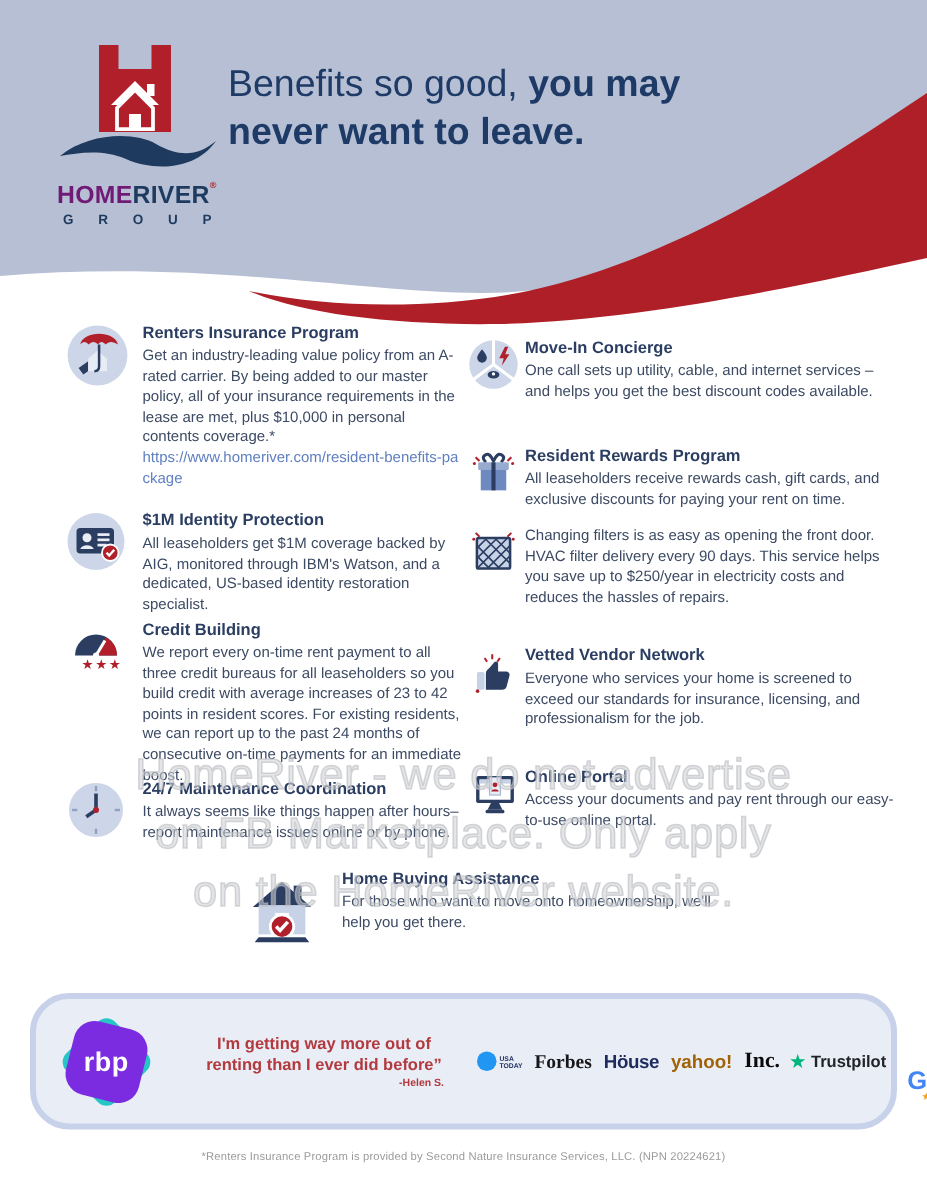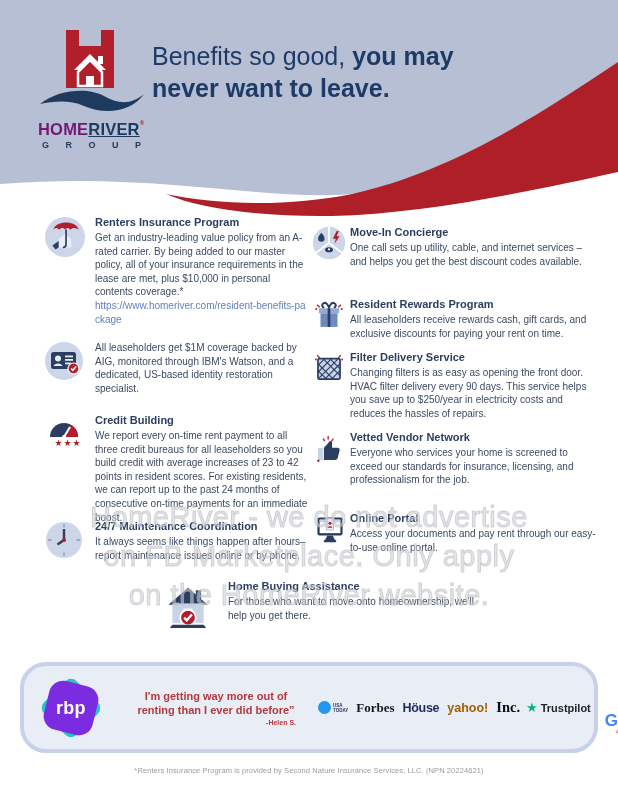--- a/index.html
+++ b/index.html
@@ -6,21 +6,21 @@
   html,body { background:#ffffff; }
   .page {
     position:relative; width:618px; height:800px; overflow:hidden;
     background:#ffffff; font-family:"Liberation Sans", sans-serif;
   }
   
   .header-svg { position:absolute; top:0; left:0; }
   .logo-block { position:absolute; left:38px; top:30px; width:110px; }
   .logo-word { margin-top:2px; font-size:16.5px; font-weight:800; letter-spacing:.2px; white-space:nowrap; }
   .logo-home { color:#701a75; }
-  .logo-river { color:#1e3a5f;text-decoration:underline; }
+  .logo-river { color:#1e3a5f; }
   .logo-reg { font-size:6px; color:#b1202a; vertical-align:top; }
   .logo-group { margin-top:1px; font-size:9px; font-weight:700; color:#1e3a5f; letter-spacing:7px; padding-left:4px; }
   .headline { position:absolute; left:152px; top:40px; font-size:25px; line-height:32px; color:#1e3a66; }
   .hl-reg { font-weight:500; }
   .hl-bold { font-weight:800; }
   
   .item { position:absolute; display:flex; }
   .icon-wrap { flex:0 0 auto; position:relative; }
   .txt { flex:1 1 auto; }
   .b-title { font-size:11px; font-weight:700; color:#2b3e62; margin-bottom:3px; }
@@ -152,20 +152,21 @@
         <circle cx="14" cy="17.5" r="3" fill="#e8edf6"></circle>
         <path d="M9.5,25 c1,-3.4 8,-3.4 9,0 Z" fill="#e8edf6"></path>
         <rect x="21" y="14.5" width="8" height="1.8" fill="#e8edf6"></rect>
         <rect x="21" y="18" width="8" height="1.8" fill="#e8edf6"></rect>
         <rect x="21" y="21.5" width="6" height="1.8" fill="#e8edf6"></rect>
         <circle cx="29.5" cy="27.5" r="5.5" fill="#b1202a" stroke="#ffffff" stroke-width="1.2"></circle>
         <path d="M27,27.5 l1.8,1.8 l3.4,-3.8" stroke="#ffffff" stroke-width="1.6" fill="none"></path>
       </svg>
     </div>
     <div class="txt">
+      <div class="b-title">$1M Identity Protection</div>
       <div class="b-body">All leaseholders get $1M coverage backed by AIG, monitored through IBM's Watson, and a dedicated, US-based identity restoration specialist.</div>
     </div>
   </div>
 
   <div class="item it-credit">
     <div class="icon-wrap iw-left">
       <svg width="40" height="40" viewBox="0 0 40 40">
         <path d="M6,23 A14,14 0 0 1 34,23 Z" fill="#2b3e62"></path>
         <path d="M20,23 L26.5,10.8 A14,14 0 0 1 34,23 Z" fill="#b1202a"></path>
         <line x1="20" y1="23" x2="26" y2="13" stroke="#ffffff" stroke-width="2"></line>
@@ -260,21 +261,20 @@
         <line x1="6" y1="5" x2="9" y2="8" stroke="#b1202a" stroke-width="1.5"></line>
         <circle cx="4.5" cy="10" r="1.1" fill="#b1202a"></circle>
         <line x1="34" y1="5" x2="31" y2="8" stroke="#b1202a" stroke-width="1.5"></line>
         <circle cx="35.5" cy="10" r="1.1" fill="#b1202a"></circle>
         <rect x="7" y="9" width="26" height="24" rx="1.5" fill="#c7d2e6" stroke="#2b3e62" stroke-width="2"></rect>
         <path d="M7,17 L15,9 M7,25 L23,9 M7,33 L31,9 M15,33 L33,15 M23,33 L33,23" stroke="#2b3e62" stroke-width="1.3"></path>
         <path d="M13,9 L33,29 M7,15 L25,33 M21,9 L33,21 M7,23 L17,33" stroke="#2b3e62" stroke-width="1.3"></path>
       </svg>
     </div>
     <div class="txt">
-      <div class="b-title">Filter Delivery Service</div>
       <div class="b-body">Changing filters is as easy as opening the front door. HVAC filter delivery every 90 days. This service helps you save up to $250/year in electricity costs and reduces the hassles of repairs.</div>
     </div>
   </div>
 
   <div class="item it-vendor">
     <div class="icon-wrap iw-right">
       <svg width="34" height="34" viewBox="0 0 40 40">
         <line x1="13" y1="9" x2="15" y2="12" stroke="#b1202a" stroke-width="1.6"></line>
         <line x1="19" y1="6" x2="19" y2="10" stroke="#b1202a" stroke-width="1.6"></line>
         <line x1="25" y1="9" x2="23" y2="12" stroke="#b1202a" stroke-width="1.6"></line>

